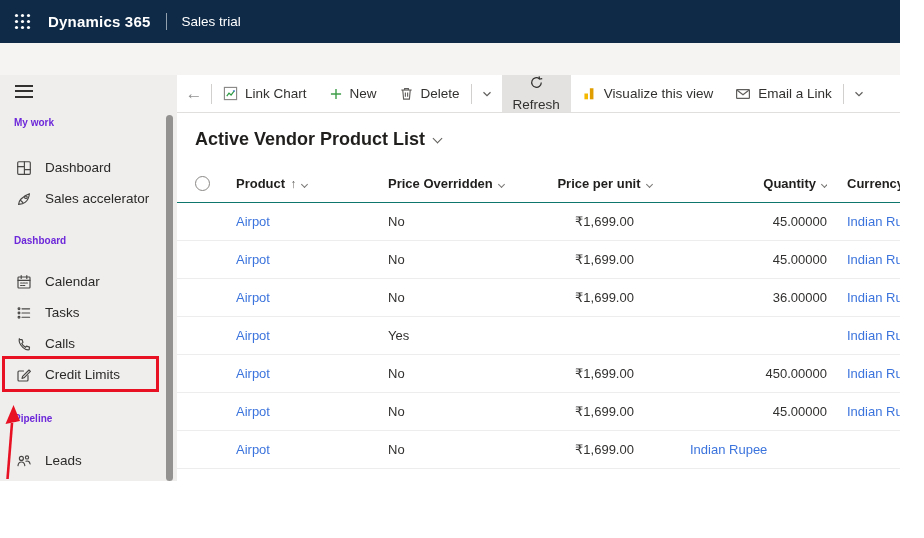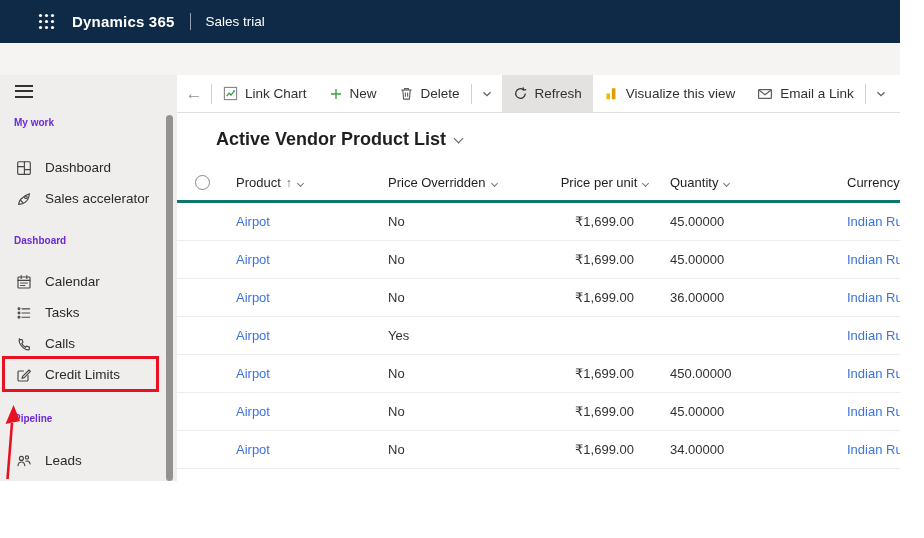--- a/index.html
+++ b/index.html
@@ -5,21 +5,21 @@
   * { margin:0; padding:0; box-sizing:border-box; }
   html,body { background:#fff; }
   body {
     width:924px; height:538px; overflow:hidden; position:relative;
     font-family:"Liberation Sans","DejaVu Sans",sans-serif;
     -webkit-font-smoothing:antialiased; color:#323130;
   }
   .app { position:absolute; left:0; top:0; width:900px; height:481px; background:#fff; overflow:hidden; }
 
   
-  .topbar { height:43px; background:#0e2a47; display:flex; align-items:center; color:#fff;padding-left:24px; }
+  .topbar { height:43px; background:#0e2a47; display:flex; align-items:center; color:#fff; }
   .waffle-btn { width:44px; height:43px; display:flex; align-items:center; justify-content:center; cursor:pointer; }
   .brand { font-size:15px; font-weight:700; letter-spacing:.2px; margin-left:4px; white-space:nowrap; }
   .topbar-sep { width:1px; height:17px; background:rgba(255,255,255,.55); margin:0 14px 0 16px; }
   .appname { font-size:13.5px; font-weight:400; white-space:nowrap; }
 
   
   .subbar { height:32px; background:#f5f4f3; }
 
   .content-row { display:flex; height:406px; }
 
@@ -37,39 +37,39 @@
   .annot-arrow { position:absolute; left:0; top:325px; pointer-events:none; }
 
   
   .main { flex:1; background:#fff; display:flex; flex-direction:column; min-width:0; }
 
   .cmdbar { height:38px; flex:none; display:flex; align-items:stretch; border-bottom:1px solid #e1dfdd; background:#fff; font-size:13.5px; color:#323130; }
   .back-btn { width:34px; display:flex; align-items:center; justify-content:center; color:#919191; font-size:17px; cursor:pointer; }
   .vsep { width:1px; height:20px; background:#d2d0ce; align-self:center; }
   .tbtn { display:flex; align-items:center; gap:7px; padding:0 11px; cursor:pointer; white-space:nowrap; }
   .tbtn svg { flex:none; }
-  .tbtn.gray { background:#e3e2e0; }
+  .tbtn.gray { background:#e3e2e0;flex-direction:column; }
   .chev-btn { display:flex; align-items:center; padding:0 9px; cursor:pointer; }
 
-  .title-row { height:52px; flex:none; display:flex; align-items:center; padding-left:39px; }
+  .title-row { height:52px; flex:none; display:flex; align-items:center; padding-left:18px; }
   .view-title { font-size:18px; font-weight:700; color:#201f1e; cursor:pointer; white-space:nowrap; }
   .chev { display:inline-block; width:7px; height:7px; border-right:1.4px solid #605e5c; border-bottom:1.4px solid #605e5c; transform:rotate(45deg); margin-left:9px; margin-bottom:2px; }
   .chev.sm { width:5px; height:5px; border-width:1.2px; margin-left:6px; margin-bottom:1px; border-color:#797775; }
 
   
   .grid { flex:1; min-width:0; }
   .grow, .ghead { display:flex; align-items:center; height:38px; }
-  .ghead { border-bottom:3px solid #0f766e; font-size:13px; font-weight:400; color:#201f1e; }
+  .ghead { border-bottom:1px solid #0f766e; font-size:13px; font-weight:700; color:#201f1e; }
   .grow { border-bottom:1px solid #ededed; font-size:13px; }
   .cell { flex:none; white-space:nowrap; overflow:hidden; }
   .c-sel { width:50px; display:flex; justify-content:center; }
   .c-product { width:152px; padding-left:9px; }
   .c-overridden { width:160px; padding-left:9px; }
   .c-price { width:131px; text-align:center; }
-  .c-qty { width:157px; }
+  .c-qty { width:157px; text-align:right; }
   .c-currency { flex:1 1 auto; padding-left:20px; }
   .sel-circle { width:15px; height:15px; border:1px solid #8a8886; border-radius:50%; background:transparent; cursor:pointer; }
   .hdr-label { cursor:pointer; }
   .sort-arrow { color:#605e5c; font-size:12px; margin-left:5px; }
   a.link { color:#3c74dd; text-decoration:none; cursor:pointer; }
 </style>
 </head>
 <body>
 
 <div class="app">
@@ -348,20 +348,19 @@
           <div class="cell c-price">₹1,699.00</div>
           <div class="cell c-qty">45.00000</div>
           <div class="cell c-currency"><a class="link">Indian Rupee</a></div>
         </div>
 
         <div class="grow">
           <div class="cell c-sel"></div>
           <div class="cell c-product"><a class="link">Airpot</a></div>
           <div class="cell c-overridden">No</div>
           <div class="cell c-price">₹1,699.00</div>
-          <div class="cell c-qty">34.00000</div>
           <div class="cell c-currency"><a class="link">Indian Rupee</a></div>
         </div>
 
       </div>
     </div>
   </div>
 </div>
 
 </body></html>

